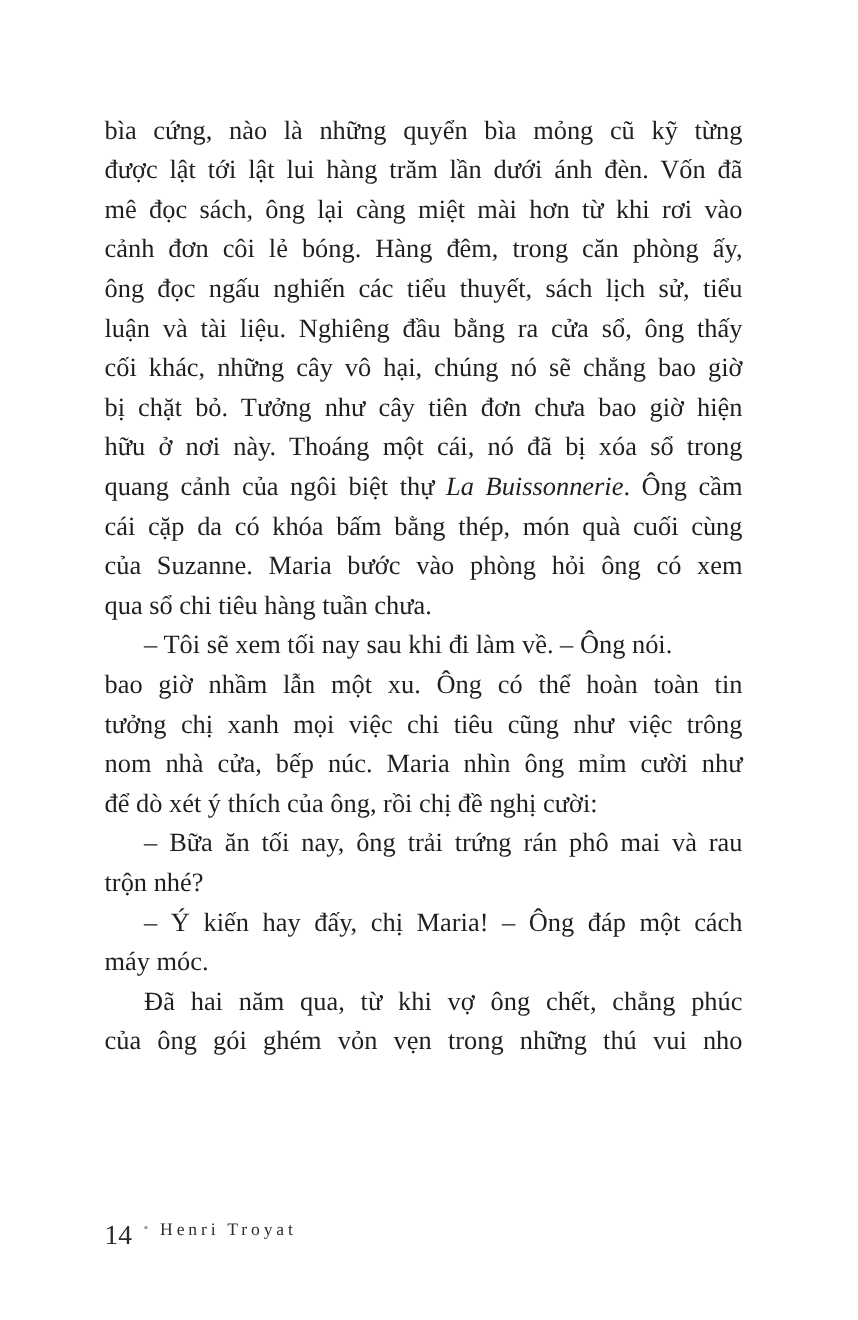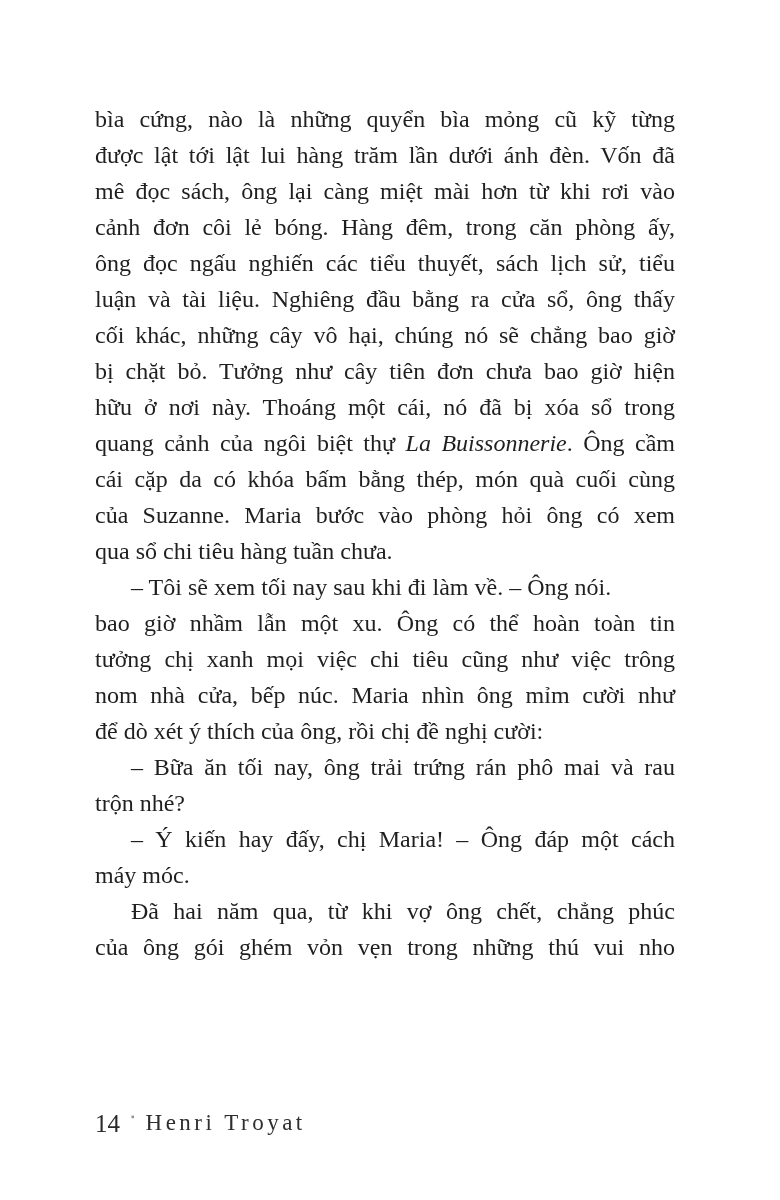--- a/index.html
+++ b/index.html
@@ -58,21 +58,21 @@
     font-size: 25px;
     color: #2a2a2a;
   }
   .footer .bullet {
     font-size: 10px;
     color: #8f8f8f;
     line-height: 1;
     margin: 2px 11px 0 11px;
   }
   .footer .running-title {
-    font-size: 23px;
+    font-size: 16px;
     letter-spacing: 3.5px;
     color: #2e2e2e;
   }
 </style>
 </head>
 <body>
 
 <div class="page">
 
   <main class="text-block">

